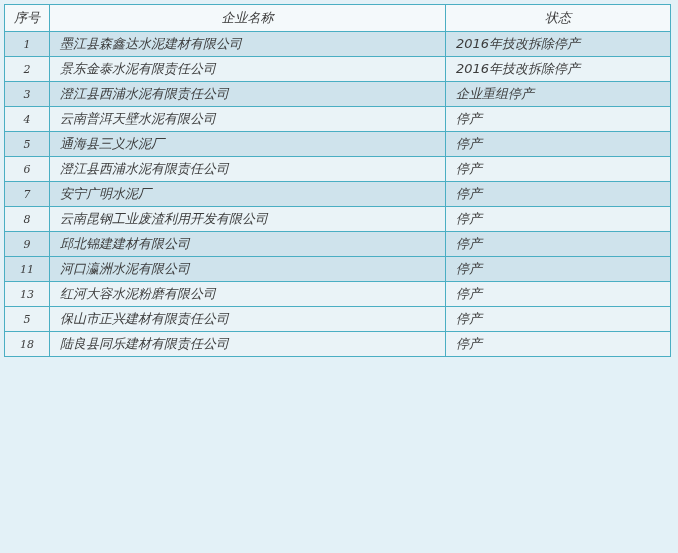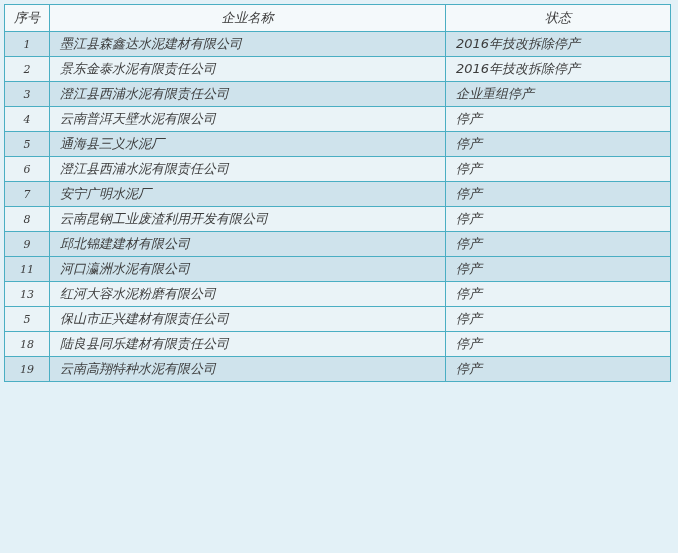--- a/index.html
+++ b/index.html
@@ -132,19 +132,14 @@
       <tr class="even">
         <td class="td-index">5</td>
         <td class="td-name">保山市正兴建材有限责任公司</td>
         <td class="td-status">停产</td>
       </tr>
       <tr class="even">
         <td class="td-index">18</td>
         <td class="td-name">陆良县同乐建材有限责任公司</td>
         <td class="td-status">停产</td>
       </tr>
-      <tr class="odd">
-        <td class="td-index">19</td>
-        <td class="td-name">云南高翔特种水泥有限公司</td>
-        <td class="td-status">停产</td>
-      </tr>
     </tbody>
 </table>
 
 </body></html>

